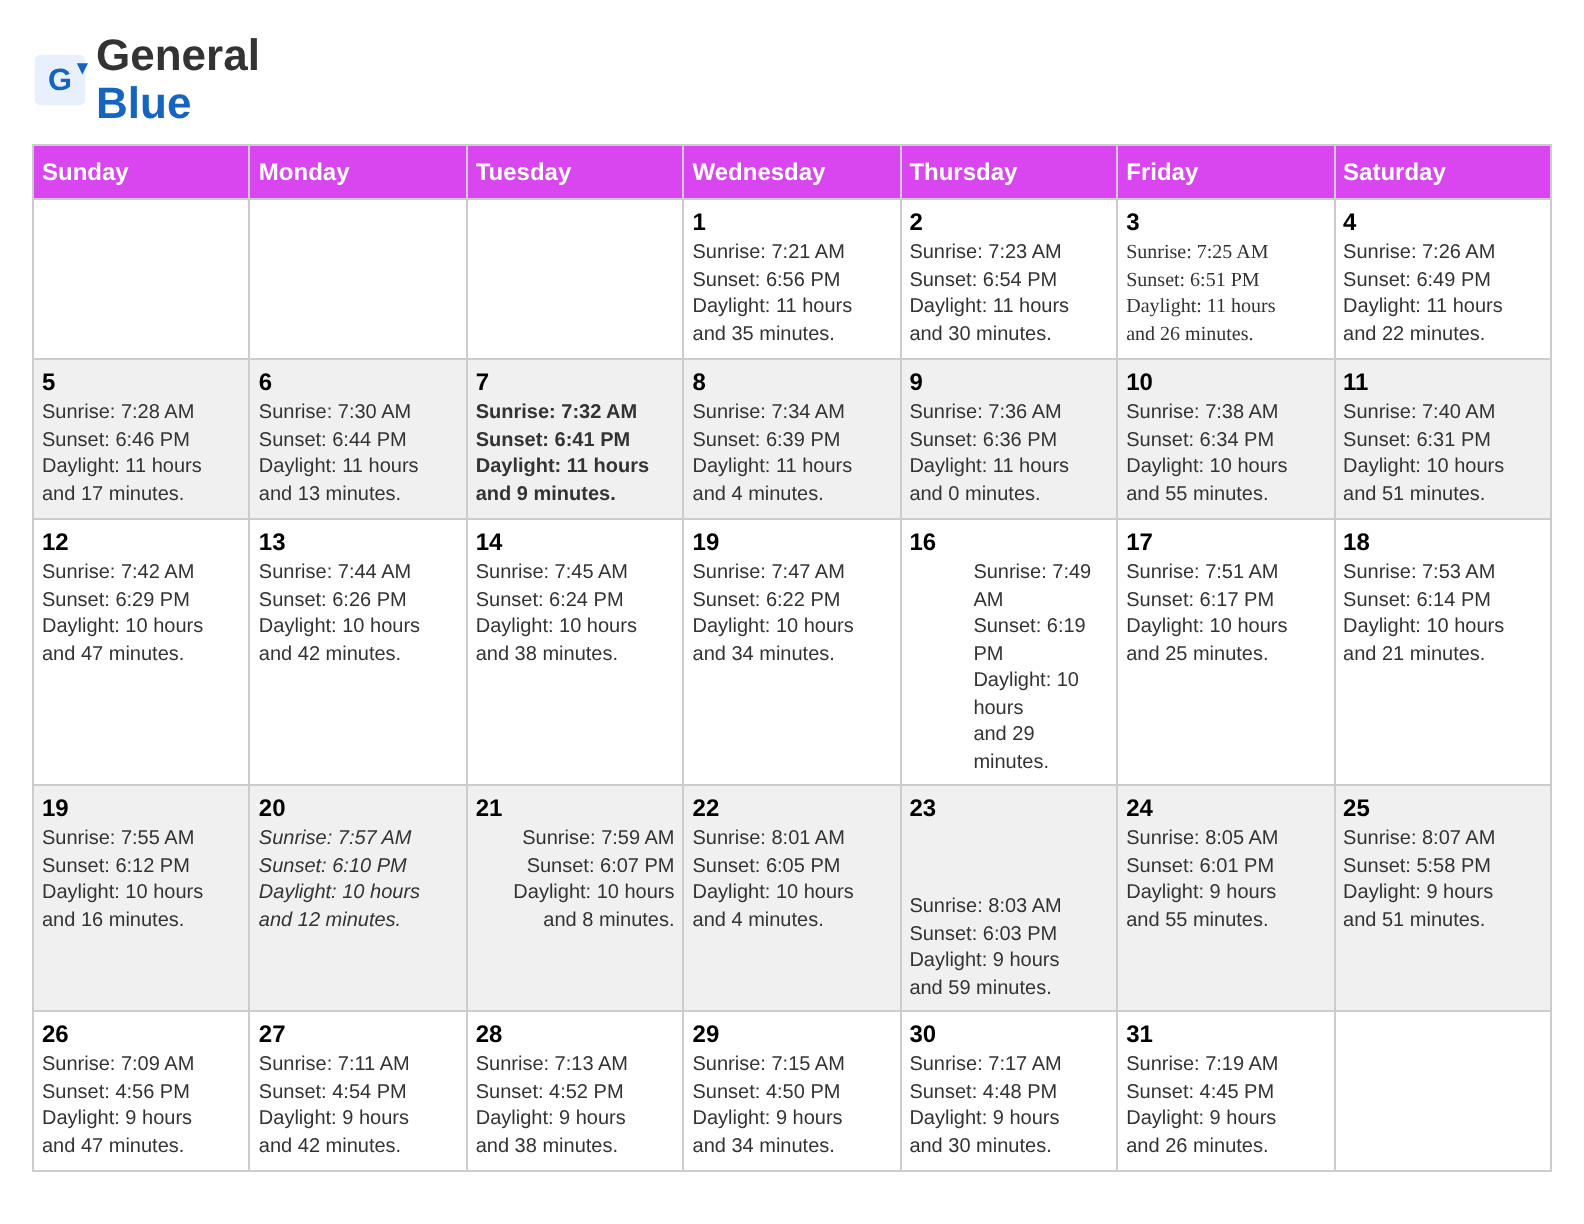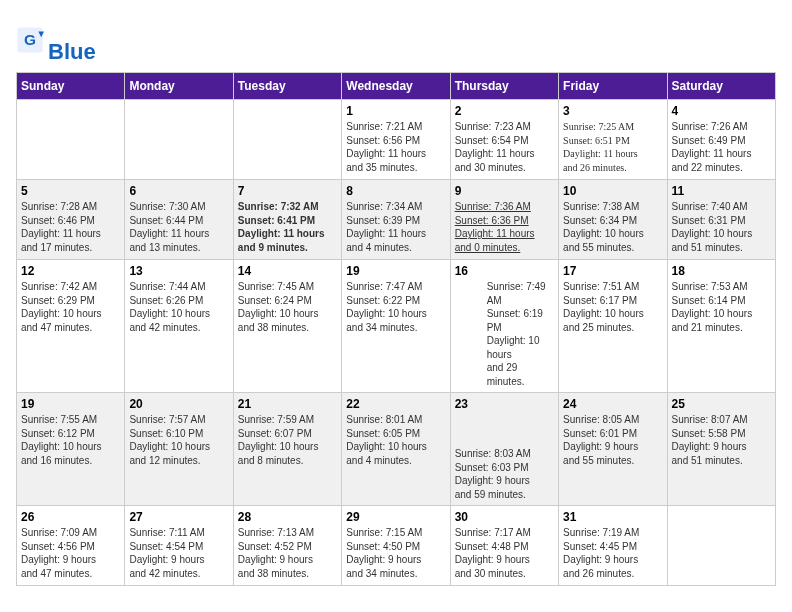--- a/index.html
+++ b/index.html
@@ -44,21 +44,21 @@
     .location-title {
       font-size: 16px;
       color: #555;
     }
     .calendar {
       width: 100%;
       border-collapse: collapse;
       font-size: 11px;
     }
     .calendar th {
-      background-color: #4c1d95;
+      background-color: #d946ef;
       color: #fff;
       padding: 6px 4px;
       text-align: left;
       font-size: 12px;
       font-weight: bold;
       border: 1px solid #ccc;
     }
     .calendar td {
       border: 1px solid #ccc;
       vertical-align: top;
@@ -90,21 +90,21 @@
 <body>
 
 <div class="header-area">
   <div class="logo">
     <svg class="logo-icon" viewBox="0 0 40 40">
       <rect x="2" y="2" width="36" height="36" rx="4" fill="#e8f0fe"></rect>
       <text x="20" y="27" text-anchor="middle" font-size="22" font-weight="bold" fill="#1565c0">G</text>
       <polygon points="32,8 40,8 36,16" fill="#1565c0"></polygon>
     </svg>
     <div class="logo-text">
-      <br>
+      <span class="logo-general">General</span><br>
       <span class="logo-blue">Blue</span>
     </div>
   </div>
 </div>
 
 <table class="calendar">
   <thead>
     <tr>
     <th>Sunday</th>
         <th>Monday</th>
@@ -173,21 +173,21 @@
         </td>
         <td>
           <div class="day-num">8</div>
           <div class="day-info" style="white-space: pre-line;">Sunrise: 7:34 AM
 Sunset: 6:39 PM
 Daylight: 11 hours
 and 4 minutes.</div>
         </td>
         <td>
           <div class="day-num">9</div>
-          <div class="day-info" style="white-space: pre-line; text-decoration: underline;">Sunrise: 7:36 AM
+          <div class="day-info" style="white-space: pre-line;">Sunrise: 7:36 AM
 Sunset: 6:36 PM
 Daylight: 11 hours
 and 0 minutes.</div>
         </td>
         <td>
           <div class="day-num">10</div>
           <div class="day-info" style="white-space: pre-line;">Sunrise: 7:38 AM
 Sunset: 6:34 PM
 Daylight: 10 hours
 and 55 minutes.</div>
@@ -254,28 +254,28 @@
       <tr class="row-shaded">
         <td>
           <div class="day-num">19</div>
           <div class="day-info" style="white-space: pre-line;">Sunrise: 7:55 AM
 Sunset: 6:12 PM
 Daylight: 10 hours
 and 16 minutes.</div>
         </td>
         <td>
           <div class="day-num">20</div>
-          <div class="day-info" style="white-space: pre-line;">Sunrise: 7:57 AM
+          <div class="day-info" style="white-space: pre-line; font-style: italic;">Sunrise: 7:57 AM
 Sunset: 6:10 PM
 Daylight: 10 hours
 and 12 minutes.</div>
         </td>
         <td>
           <div class="day-num">21</div>
-          <div class="day-info" style="white-space: pre-line;">Sunrise: 7:59 AM
+          <div class="day-info" style="white-space: pre-line; text-align: right;">Sunrise: 7:59 AM
 Sunset: 6:07 PM
 Daylight: 10 hours
 and 8 minutes.</div>
         </td>
         <td>
           <div class="day-num">22</div>
           <div class="day-info" style="white-space: pre-line;">Sunrise: 8:01 AM
 Sunset: 6:05 PM
 Daylight: 10 hours
 and 4 minutes.</div>

